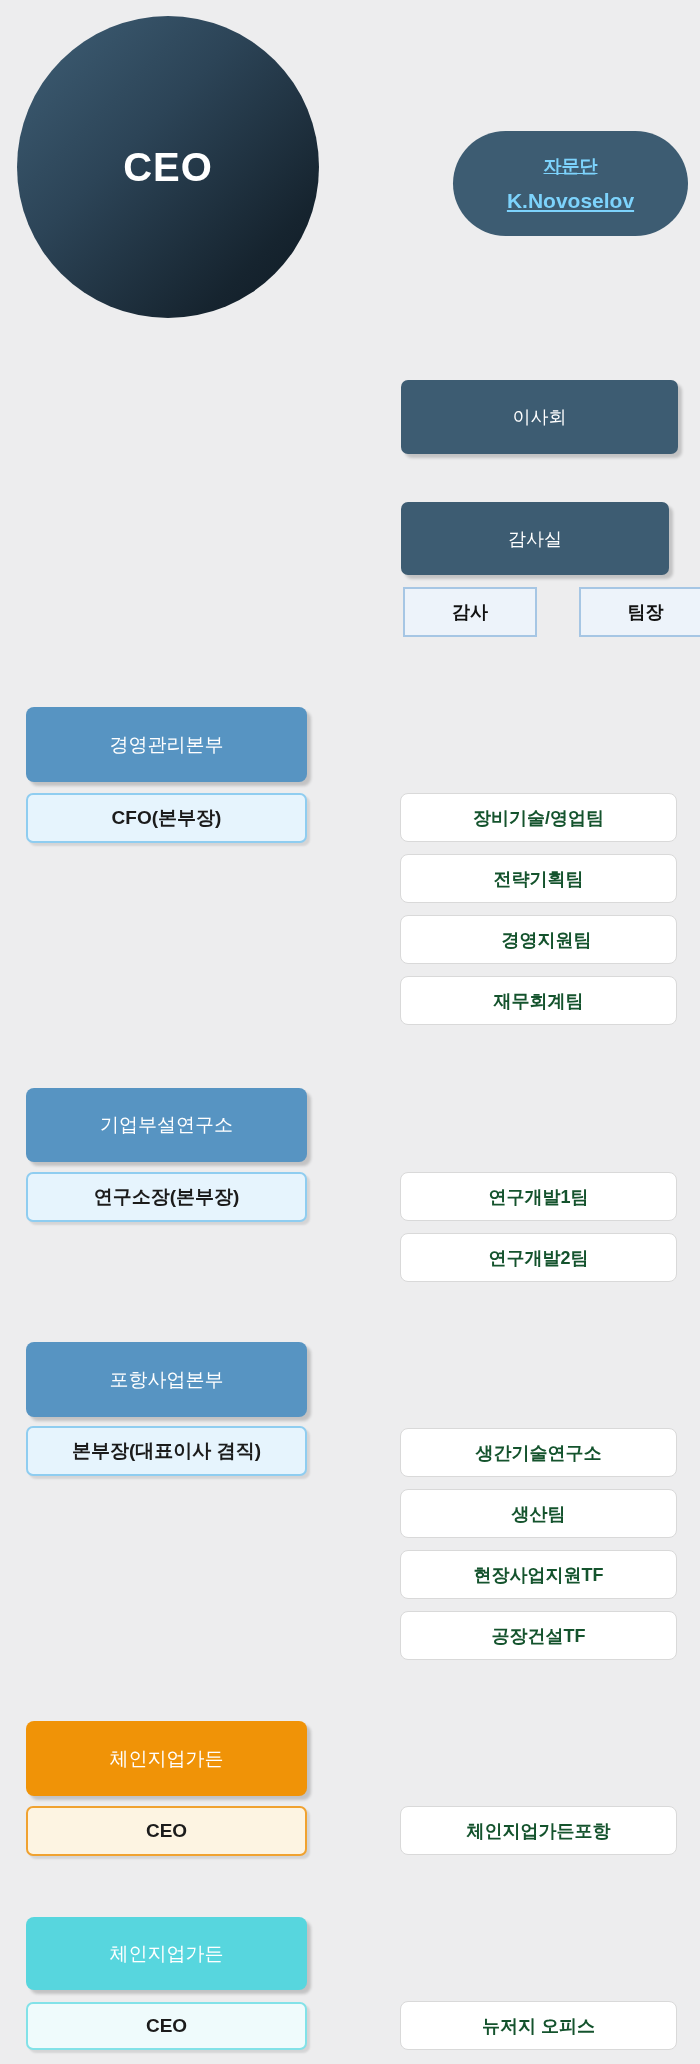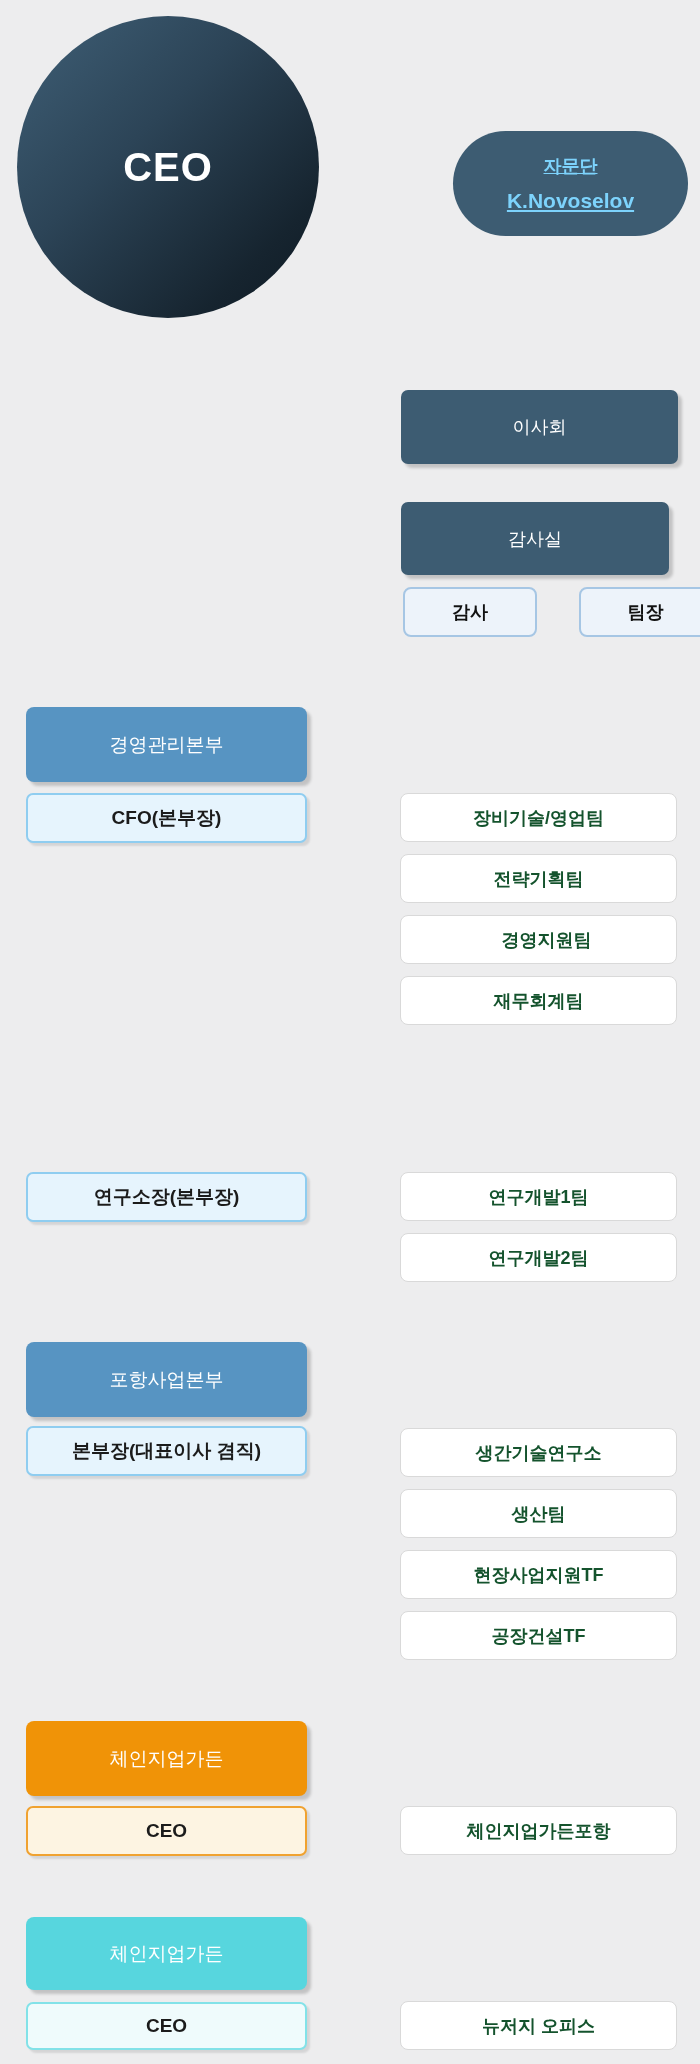--- a/index.html
+++ b/index.html
@@ -58,21 +58,21 @@
     box-shadow:3px 3px 2px rgba(0,0,0,0.10);
   }
   .head-box.blue{background:var(--light-blue-fill,#e6f4fd);border:2px solid var(--light-blue-border,#8fcdf0);}
   .head-box.orange{background:var(--cream-fill,#fdf4e2);border:2px solid var(--cream-border,#f0a230);}
   .head-box.teal{background:var(--light-teal-fill,#effbfc);border:2px solid var(--light-teal-border,#82e2e8);}
 
   
   .member-box{
     background:var(--audit-fill,#edf3fa);
     border:2px solid var(--audit-border,#a6c6e4);
-    border-radius:8px;
+    border-radius:0;
     font-size:18px;font-weight:700;color:#111;
   }
 
   
   .team-box{
     left:400px;width:277px;height:49px;
     background:#ffffff;border:1px solid var(--white-box-border,#d9d9d9);
     border-radius:8px;font-size:18px;font-weight:600;color:#14532d;
   }
 </style>
@@ -83,33 +83,34 @@
 
   <div class="abs ceo-circle">
     <span>CEO</span>
   </div>
 
   <div class="abs advisory-pill">
     <div class="line1">자문단</div>
     <div class="line2">K.Novoselov</div>
   </div>
 
-  <div class="abs dark-box" style="left:401px;top:390px;width:277px;height:74px;">이사회</div>
+  <div class="abs dark-box" style="left:401px;top:380px;width:277px;height:74px;">이사회</div>
 
   <div class="abs dark-box" style="left:401px;top:502px;width:268px;height:73px;">감사실</div>
   <div class="abs member-box" style="left:403px;top:587px;width:134px;height:50px;">감사</div>
   <div class="abs member-box" style="left:579px;top:587px;width:133px;height:50px;">팀장</div>
 
   <div class="abs hdr blue" style="top:707px;">경영관리본부</div>
   <div class="abs head-box blue" style="top:793px;">CFO(본부장)</div>
   <div class="abs team-box" style="top:793px;">장비기술/영업팀</div>
   <div class="abs team-box" style="top:854px;">전략기획팀</div>
   <div class="abs team-box" style="top:915px;padding-left:16px;">경영지원팀</div>
   <div class="abs team-box" style="top:976px;">재무회계팀</div>
 
+  <div class="abs hdr blue" style="top:1088px;height:74px;">기업부설연구소</div>
   <div class="abs head-box blue" style="top:1172px;">연구소장(본부장)</div>
   <div class="abs team-box" style="top:1172px;">연구개발1팀</div>
   <div class="abs team-box" style="top:1233px;">연구개발2팀</div>
 
   <div class="abs hdr blue" style="top:1342px;">포항사업본부</div>
   <div class="abs head-box blue" style="top:1426px;">본부장(대표이사 겸직)</div>
   <div class="abs team-box" style="top:1428px;">생간기술연구소</div>
   <div class="abs team-box" style="top:1489px;">생산팀</div>
   <div class="abs team-box" style="top:1550px;">현장사업지원TF</div>
   <div class="abs team-box" style="top:1611px;">공장건설TF</div>

